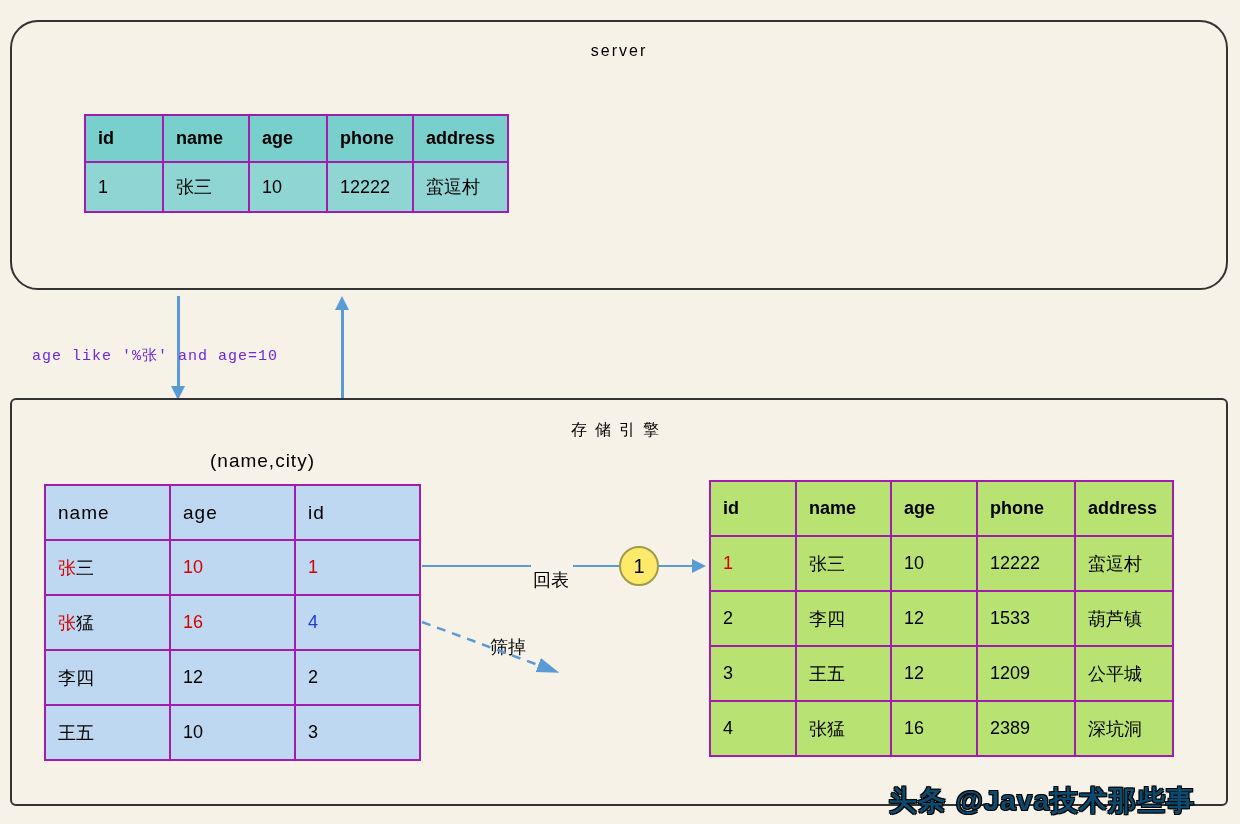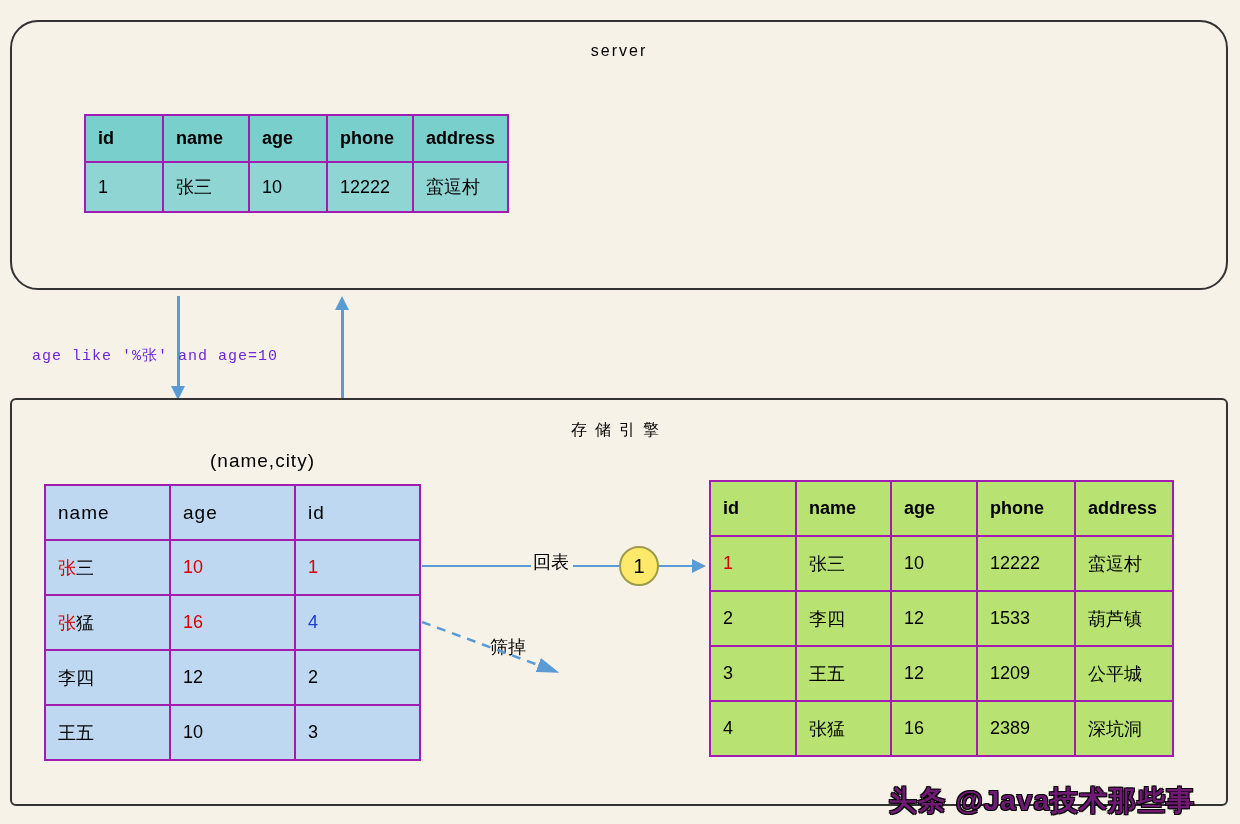--- a/index.html
+++ b/index.html
@@ -134,21 +134,21 @@
     position: absolute;
     pointer-events: none;
   }
 
   .watermark {
     position: absolute;
     right: 45px;
     bottom: 4px;
     font-size: 28px;
     font-weight: bold;
-    color: #701a75;
+    color: #0c4a6e;
     text-shadow:
       -1px -1px 0 #000, 1px -1px 0 #000,
       -1px  1px 0 #000, 1px  1px 0 #000;
     letter-spacing: 1px;
   }
 </style>
 </head>
 <body>
 
 <div class="panel" id="server-panel">
@@ -252,21 +252,21 @@
       <td class="c0">4</td>
       <td class="c1">张猛</td>
       <td class="c2">16</td>
       <td class="c3">2389</td>
       <td class="c4">深坑洞</td>
     </tr>
   </tbody>
     </table>
 
   <div class="arrow-line" style="left:410px; top:165px; width:109px; height:2px;"></div>
-  <div class="ann-text" style="left:521px; top:150px;">回表</div>
+  <div class="ann-text" style="left:521px; top:168px;">回表</div>
 
   <div class="arrow-line" style="left:561px; top:165px; width:120px; height:2px;"></div>
   <div class="arrow-head-right" style="left:680px; top:159px;"></div>
 
   <div class="circle-badge" style="left:607px; top:146px;">
     <span>1</span>
   </div>
 
   <div class="ann-text" style="left:442px; top:235px;margin-left:36px;">筛掉</div>
 

